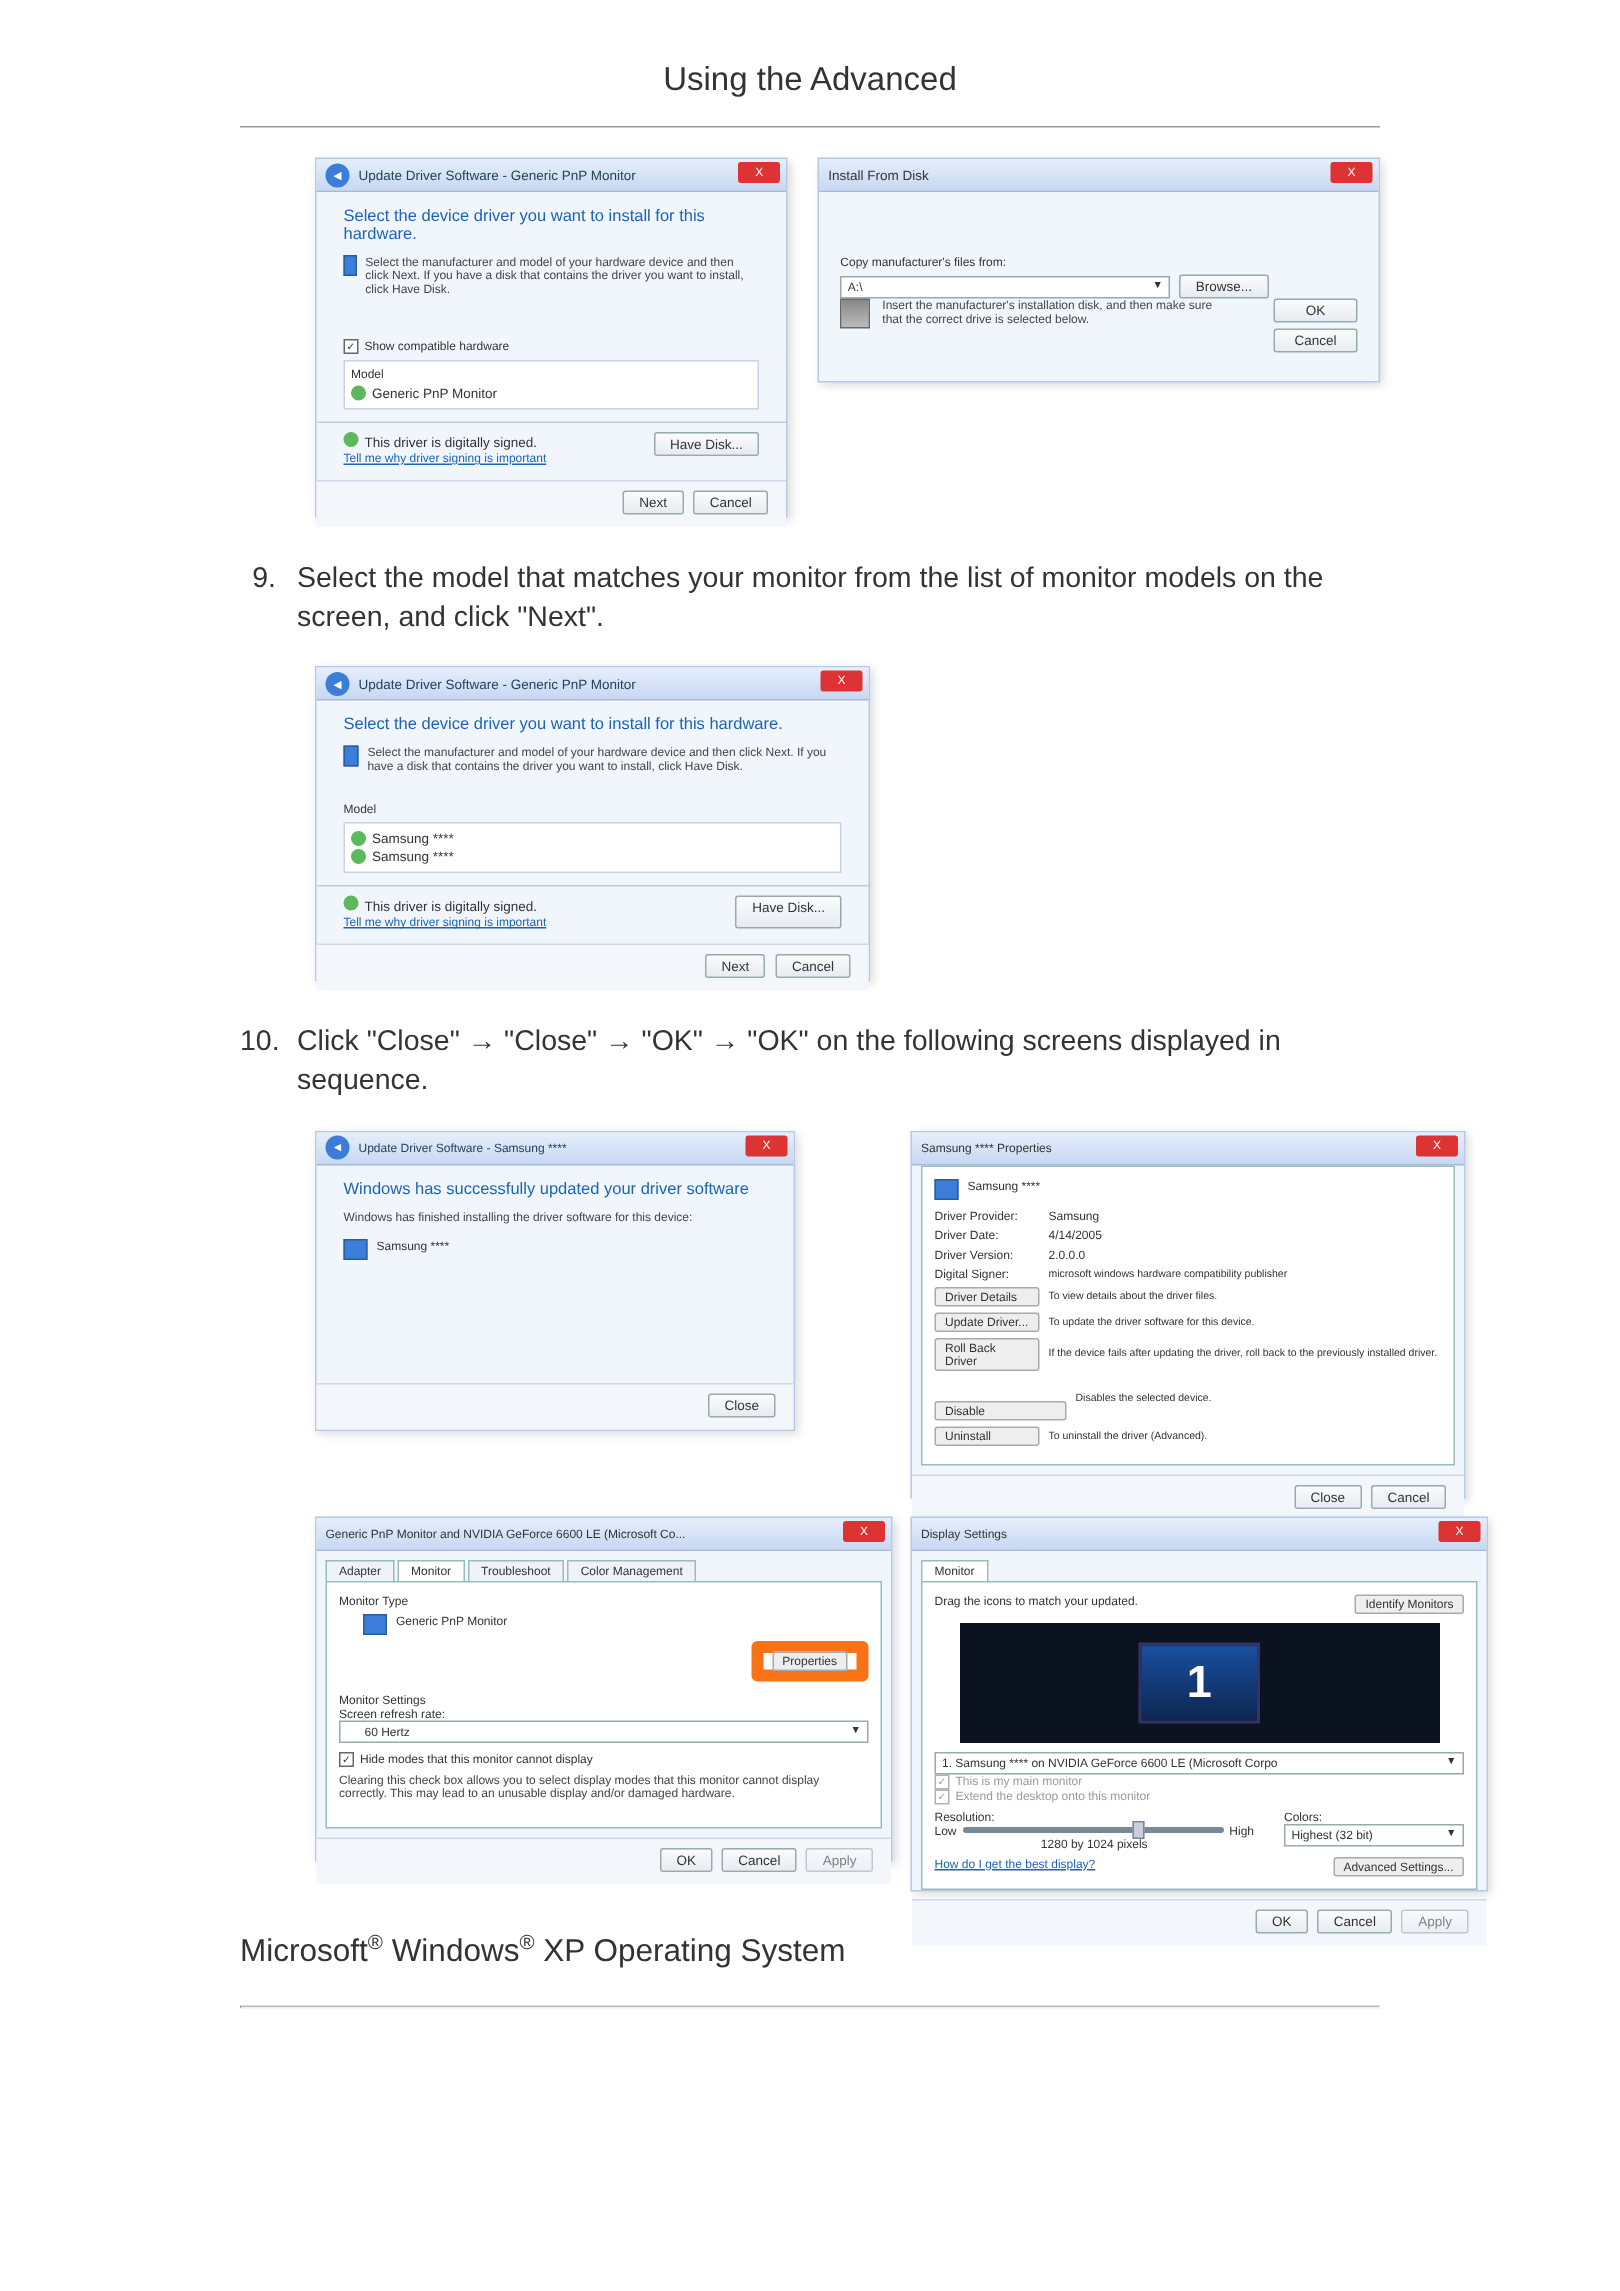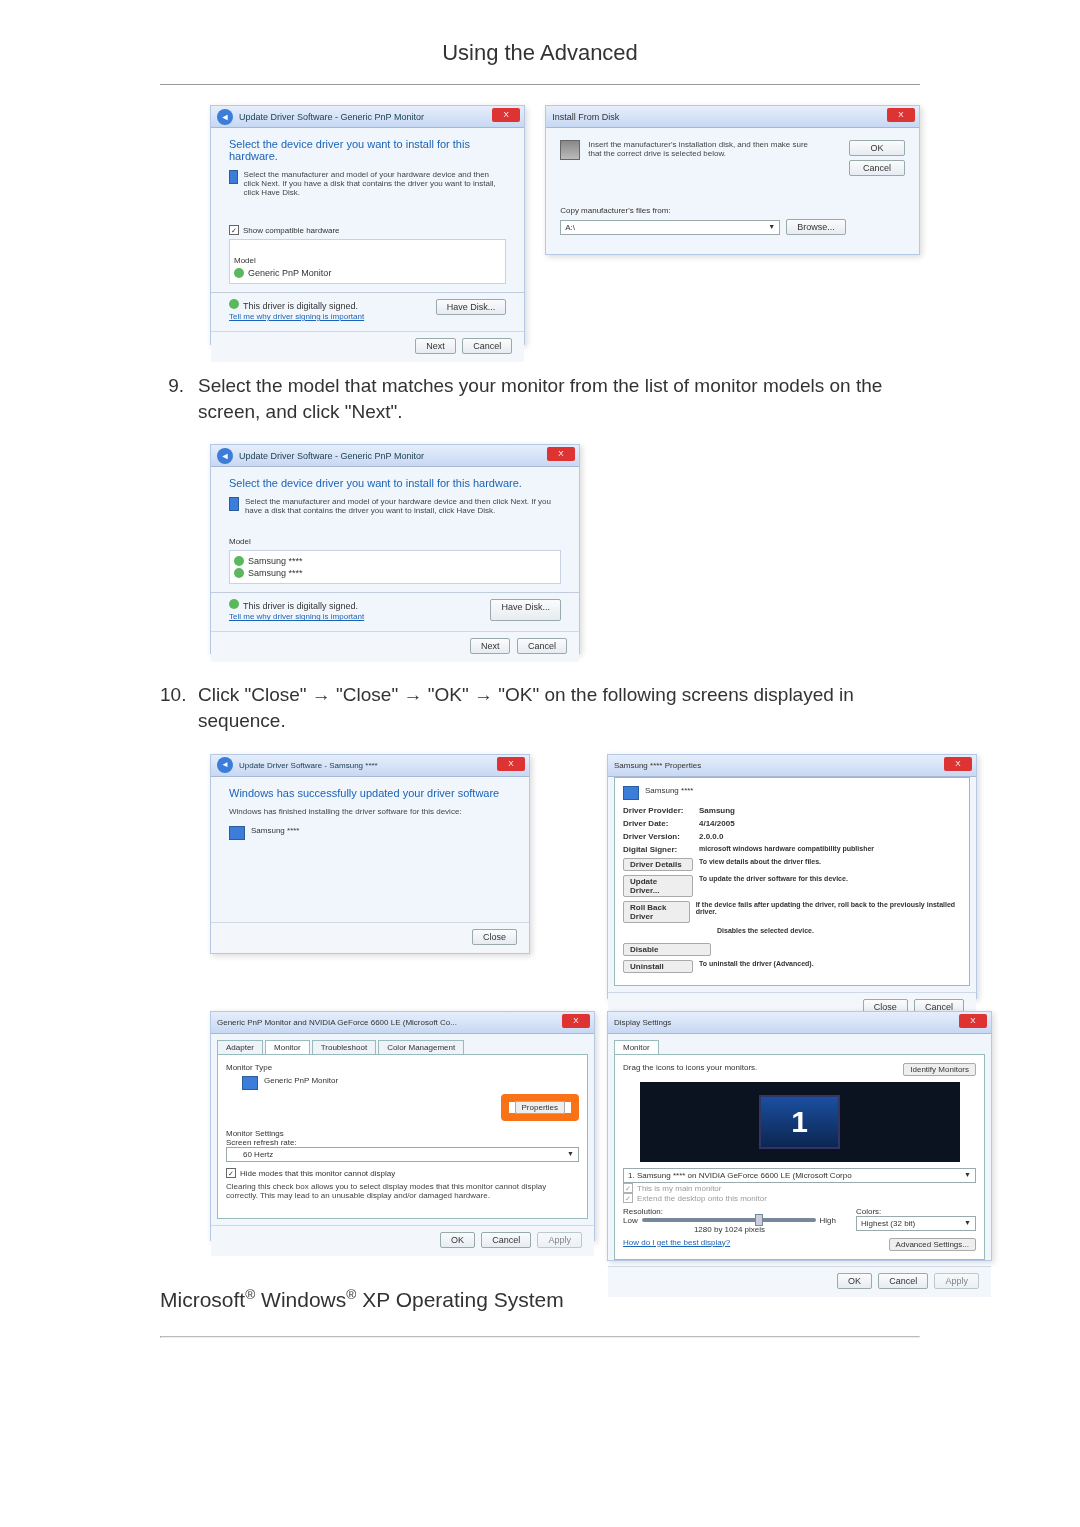--- a/index.html
+++ b/index.html
@@ -36,24 +36,24 @@
     .step-num { width:24px; text-align:right; flex:none; }
 
     .quad { display:grid; grid-template-columns: 1fr 1fr; grid-gap:12px; margin:8px 0 24px; }
     .quad .screenshot { width: 320px; height: 200px; font-size:8px; }
     .quad .screenshot.square { width:385px; height:230px; }
     
     .tabs { display:flex; gap:2px; padding-top:6px; padding-left:6px; }
     .tab { border:1px solid #9bb; border-bottom:none; background:#eef3fa; padding:2px 8px; font-size:8px; }
     .tab.sel{ background:#fff; }
     .pane { border:1px solid #9bb; background:#fff; margin:0 6px 6px; padding:8px; }
-    .lbl { color:#333;margin-top:12px; }
+    .lbl { color:#333; }
     .hl { border:8px solid #f97316; border-radius:4px; display:inline-block; padding:1px 6px;}
     .small-btn { border:1px solid #aaa; background:#eee; padding:1px 6px; font-size:8px; border-radius:2px; }
-    .field-row{ display:flex; gap:6px; margin-bottom:4px;font-weight:bold;}
+    .field-row{ display:flex; gap:6px; align-items:center; margin-bottom:4px;}
     .disp-area { background:#0b1220; width: 320px; height:80px; margin:6px auto; display:flex; align-items:center; justify-content:center; color:#fff; font-size:30px; font-weight:bold;}
     .disp-area .mon { border:2px solid #336; background:linear-gradient(#1a4fa0,#0c2650); padding:8px 30px; }
 
     .footer-text { font-size:21px; margin-top:26px; }
     .sup { font-size: 0.65em; vertical-align: super; }
 
     .hairline-bottom { border-top:1px solid #bbb; margin-top:24px;}
 
     
     .ifd .floppy { display:inline-block; width:20px; height:20px; background:linear-gradient(#888,#bbb); border:1px solid #666; margin-right:8px; vertical-align:top;}
@@ -109,38 +109,38 @@
         <span class="btn">Cancel</span>
       </div>
     </div>
 
     <div class="screenshot small ifd">
       <div class="title-bar">
         <span>Install From Disk</span>
         <span class="close-x">X</span>
       </div>
       <div class="inner" style="padding:12px 14px;">
-        <div style="display:flex;justify-content:space-between;">
-          <div style="display:flex;">
-            <span class="floppy"></span>
-            <span class="tiny-text" style="width:220px;">Insert the manufacturer's installation disk, and then make sure that the correct drive is selected below.</span>
-          </div>
-          <div style="display:flex;flex-direction:column;gap:4px;">
-            <span class="btn" style="width:56px;text-align:center;">OK</span>
-            <span class="btn" style="width:56px;text-align:center;">Cancel</span>
-          </div>
-        </div>
         <div style="margin-top:30px;">
           <div style="font-size:8px;margin-bottom:4px;">Copy manufacturer's files from:</div>
           <div style="display:flex;gap:6px;align-items:center;">
             <span class="select">
                 <span>A:\</span>
                 <span class="tri">▼</span>
               </span>
             <span class="btn">Browse...</span>
+          </div>
+        </div>
+        <div style="display:flex;justify-content:space-between;">
+          <div style="display:flex;">
+            <span class="floppy"></span>
+            <span class="tiny-text" style="width:220px;">Insert the manufacturer's installation disk, and then make sure that the correct drive is selected below.</span>
+          </div>
+          <div style="display:flex;flex-direction:column;gap:4px;">
+            <span class="btn" style="width:56px;text-align:center;">OK</span>
+            <span class="btn" style="width:56px;text-align:center;">Cancel</span>
           </div>
         </div>
       </div>
     </div>
   </div>
 
   <div class="step">
     <div class="step-num">9.</div>
     <div>Select the model that matches your monitor from the list of monitor models on the screen, and click "Next".</div>
   </div>
@@ -294,21 +294,21 @@
     <div class="screenshot square" style="width:385px;height:250px;">
       <div class="title-bar">
           <span>Display Settings</span>
           <span class="close-x">X</span>
         </div>
       <div class="tabs">
           <span class="tab sel">Monitor</span>
         </div>
       <div class="pane">
         <div style="display:flex;justify-content:space-between;">
-          <span>Drag the icons to icons your monitors.</span>
+          <span>Drag the icons to match your updated.</span>
           <span class="small-btn">Identify Monitors</span>
         </div>
         <div class="disp-area">
             <div class="mon">1</div>
           </div>
         <div class="select" style="width:100%;">
             <span>1. Samsung **** on NVIDIA GeForce 6600 LE (Microsoft Corpo</span>
             <span class="tri">▼</span>
           </div>
         <div style="opacity:.5;"><span class="check">✓</span><span>This is my main monitor</span></div>

